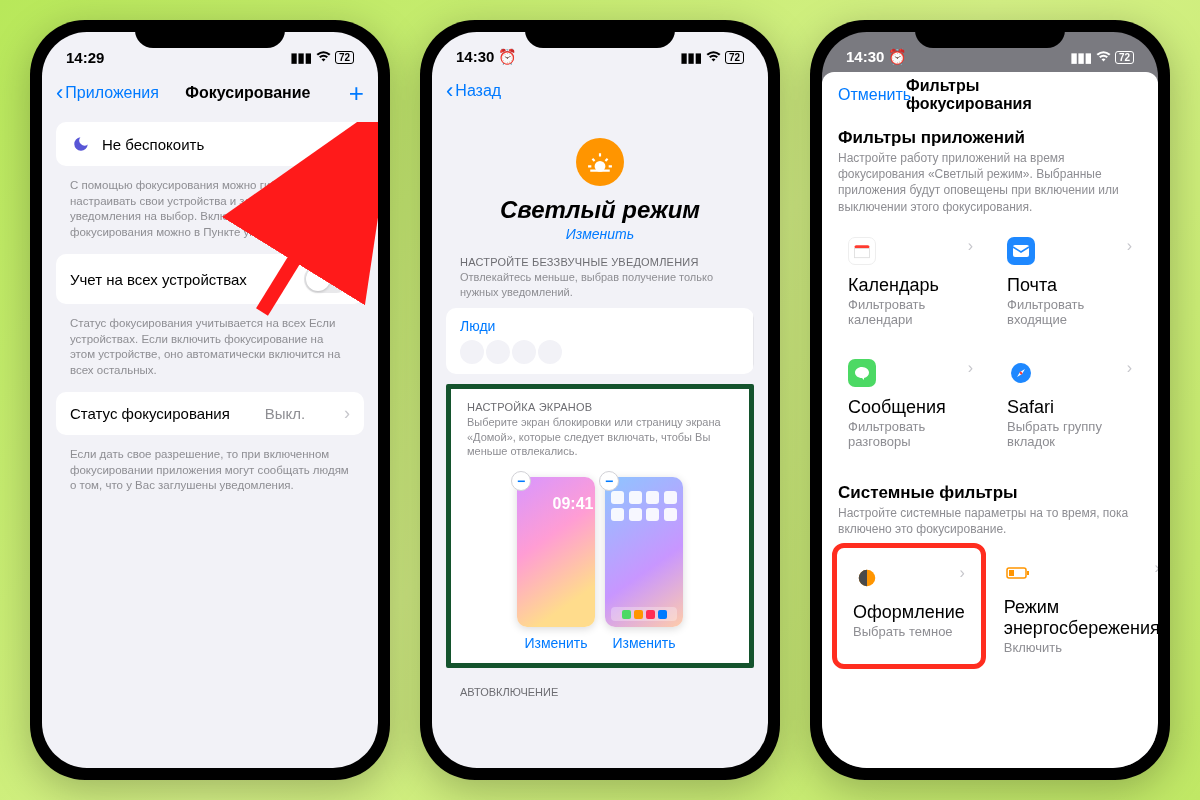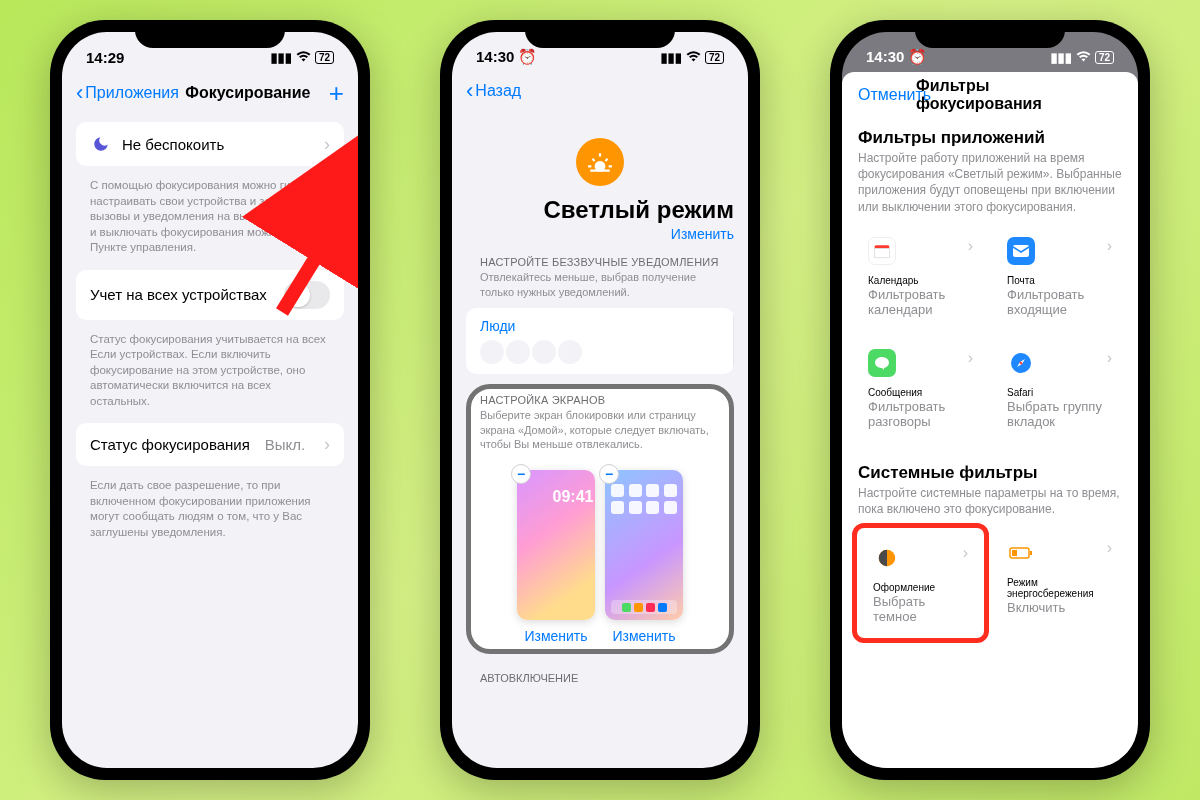--- a/index.html
+++ b/index.html
@@ -8,21 +8,21 @@
     height: 800px;
     background: linear-gradient(135deg, #b8e85a 0%, #d4f085 50%, #c0e865 100%);
     font-family: -apple-system, "SF Pro Text", Helvetica, Arial, sans-serif;
     display: flex;
     justify-content: space-around;
     align-items: center;
     padding: 20px 15px;
     overflow: hidden;
   }
   .phone {
-    width: 320px;
+    width: 360px;
     height: 760px;
     background: #000;
     border-radius: 55px;
     padding: 12px;
     position: relative;
     box-shadow: 0 10px 40px rgba(0,0,0,0.25);
   }
   .screen {
     width: 100%;
     height: 100%;
@@ -145,22 +145,23 @@
     width: 24px;
     height: 24px;
     background: #fff;
     border-radius: 50%;
     top: 2px;
     left: 2px;
     box-shadow: 0 1px 3px rgba(0,0,0,0.2);
   }
   
   .focus-header {
-    text-align: right;
+    text-align: center;
     padding: 20px 0 14px;
+    font-style: italic;
   }
   .focus-icon {
     width: 48px;
     height: 48px;
     background: #ff9500;
     border-radius: 50%;
     margin: 0 auto 10px;
     display: flex;
     align-items: center;
     justify-content: center;
@@ -213,23 +214,23 @@
     background: #f2f2f7;
     border-radius: 50%;
   }
   .placeholder-squares { display: flex; gap: 4px; }
   .placeholder-squares span {
     width: 24px; height: 24px;
     background: #f2f2f7;
     border-radius: 6px;
   }
   .highlight-box {
-    border: 5px solid #737373;
-    border-radius: 24px;
-    padding: 5px;
+    border: 5px solid #14532d;
+    border-radius: 2px;
+    padding: 12px;
     margin-top: 10px;
     background: #fff;
   }
   .screens-row {
     display: flex;
     justify-content: center;
     gap: 10px;
     margin-top: 10px;
   }
   .mini-screen {
@@ -350,21 +351,21 @@
   .filter-top { display:flex; justify-content:space-between; align-items:flex-start; }
   .filter-icon {
     width:28px; height:28px;
     border-radius:7px;
     display:flex; align-items:center; justify-content:center;
     color:#fff;
     font-size:15px;
     font-weight:600;
   }
   .filter-chevron { color:#c7c7cc; font-size:16px; }
-  .filter-name { font-size:10px; color:#000; margin-top:10px; font-weight:500; }
+  .filter-name { font-size:18px; color:#000; margin-top:10px; font-weight:500; }
   .filter-sub { font-size:13px; color:#8e8e93; margin-top:1px; }
   .red-box {
     border: 5px solid #ff2d1f;
     border-radius: 12px;
     padding: 4px;
     margin: -4px;
   }
   
   .arrow-overlay {
     position: absolute;

